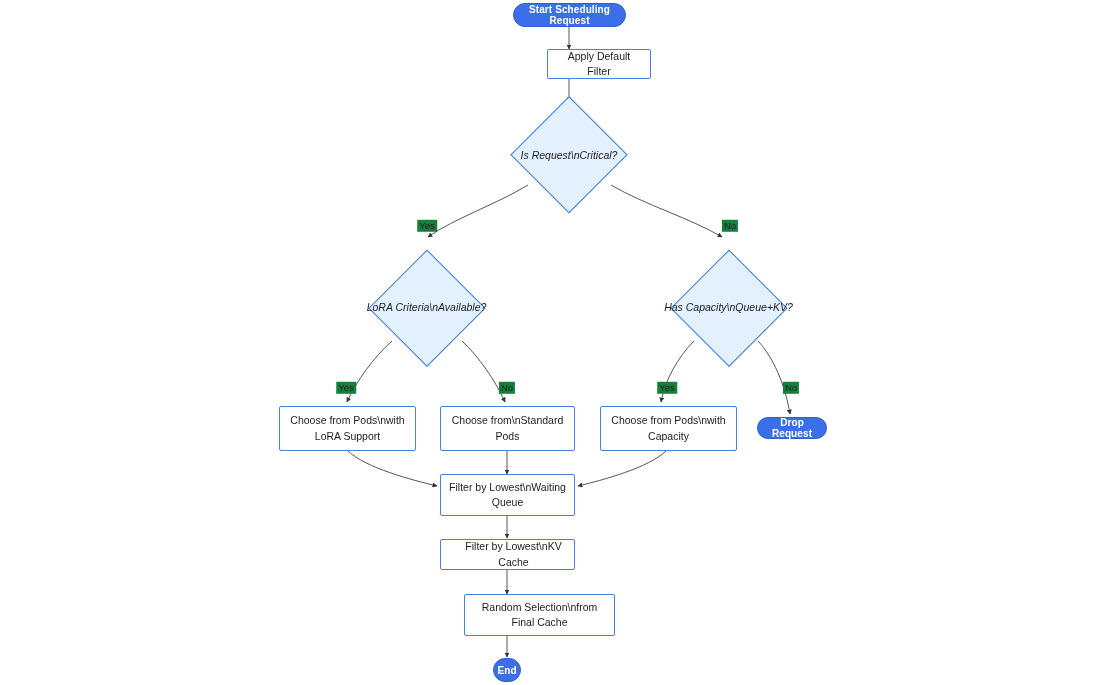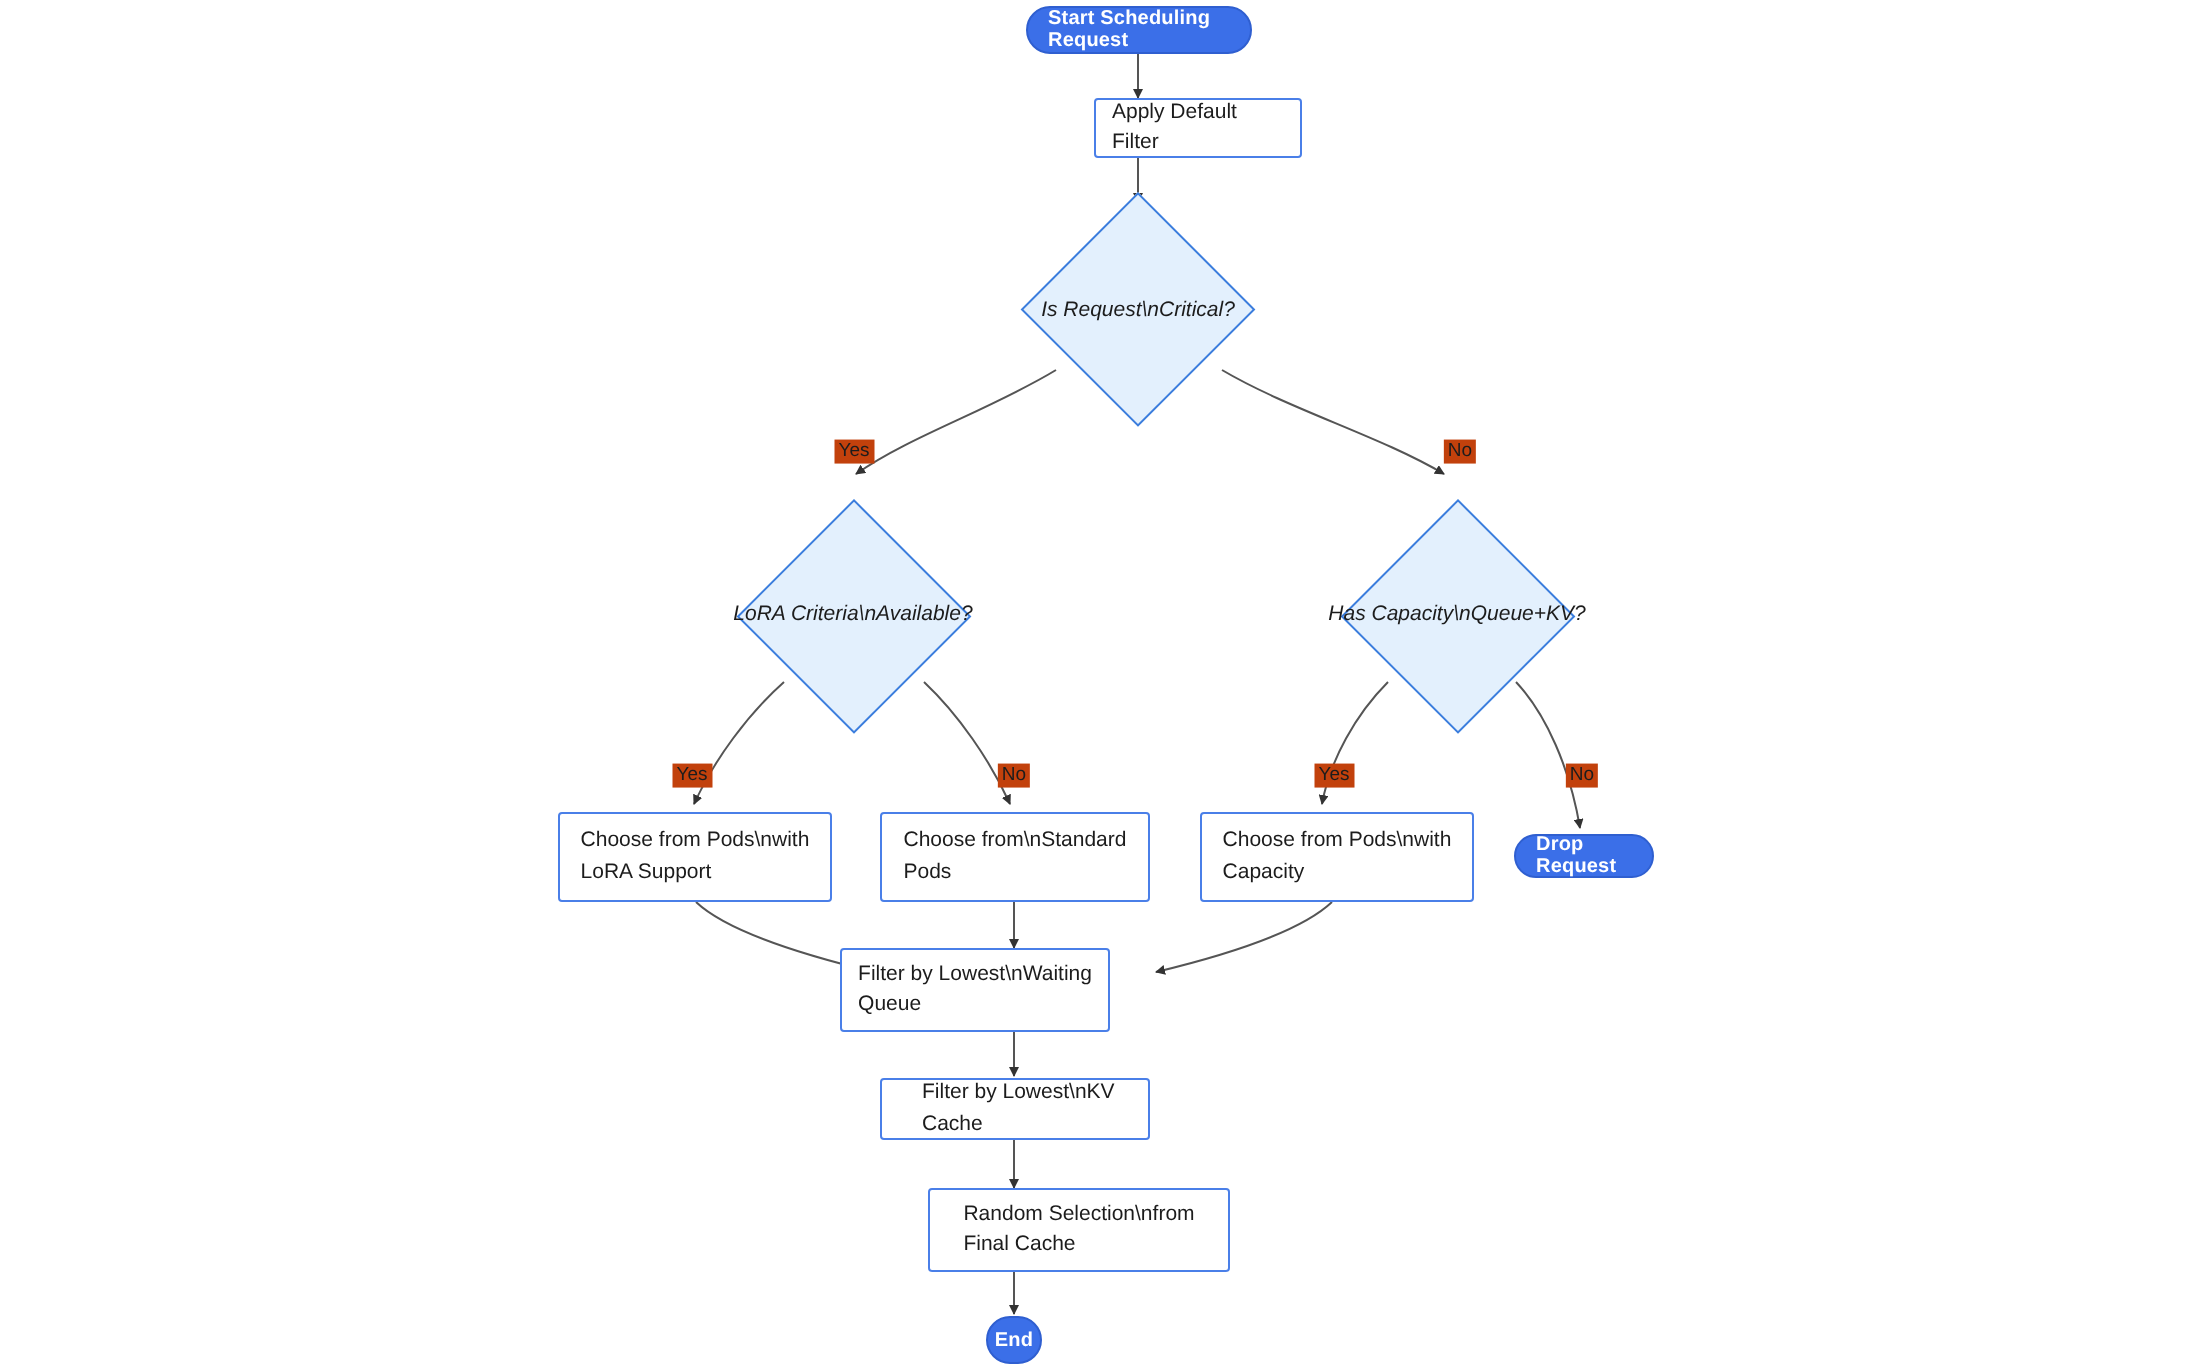--- a/index.html
+++ b/index.html
@@ -27,21 +27,21 @@
     height: 685px;
     pointer-events: none;
   }
 
   .node {
     position: absolute;
     box-sizing: border-box;
     display: flex;
     align-items: center;
     justify-content: center;
-    text-align: left;
+    text-align: center;
   }
 
   
   .node.terminal {
     background: #3b6fe8;
     border: 1px solid #2f5fd0;
     border-radius: 999px;
     color: #ffffff;
     font-size: 10px;
     font-weight: bold;
@@ -83,21 +83,21 @@
     color: #1c1c1c;
     font-size: 10.5px;
     line-height: 1.4;
     white-space: nowrap;
     font-style: italic;
   }
 
   
   .edge-label {
     position: absolute;
-    background: #c2410c;
+    background: #15803d;
     color: #1c1c1c;
     font-size: 9.5px;
     line-height: 1.1;
     padding: 1px 2px;
     white-space: nowrap;
     transform: translate(-50%, -50%);
   }
 </style>
 </head>
 <body>
@@ -183,21 +183,21 @@
     <span>
       <span>Choose from Pods\nwith</span><br>
       <span>Capacity</span>
     </span>
   </div>
 
   <div class="node terminal" style="left:757px; top:417px; width:70px; height:22px;">
     <span>Drop Request</span>
   </div>
 
-  <div class="node process" style="left:420px; top:474px; width:135px; height:42px;">
+  <div class="node process" style="left:440px; top:474px; width:135px; height:42px;">
     <span>
       <span>Filter by Lowest\nWaiting</span><br>
       <span>Queue</span>
     </span>
   </div>
 
   <div class="node process" style="left:440px; top:539px; width:135px; height:31px;padding-left:20px;">
     <span>Filter by Lowest\nKV Cache</span>
   </div>
 

